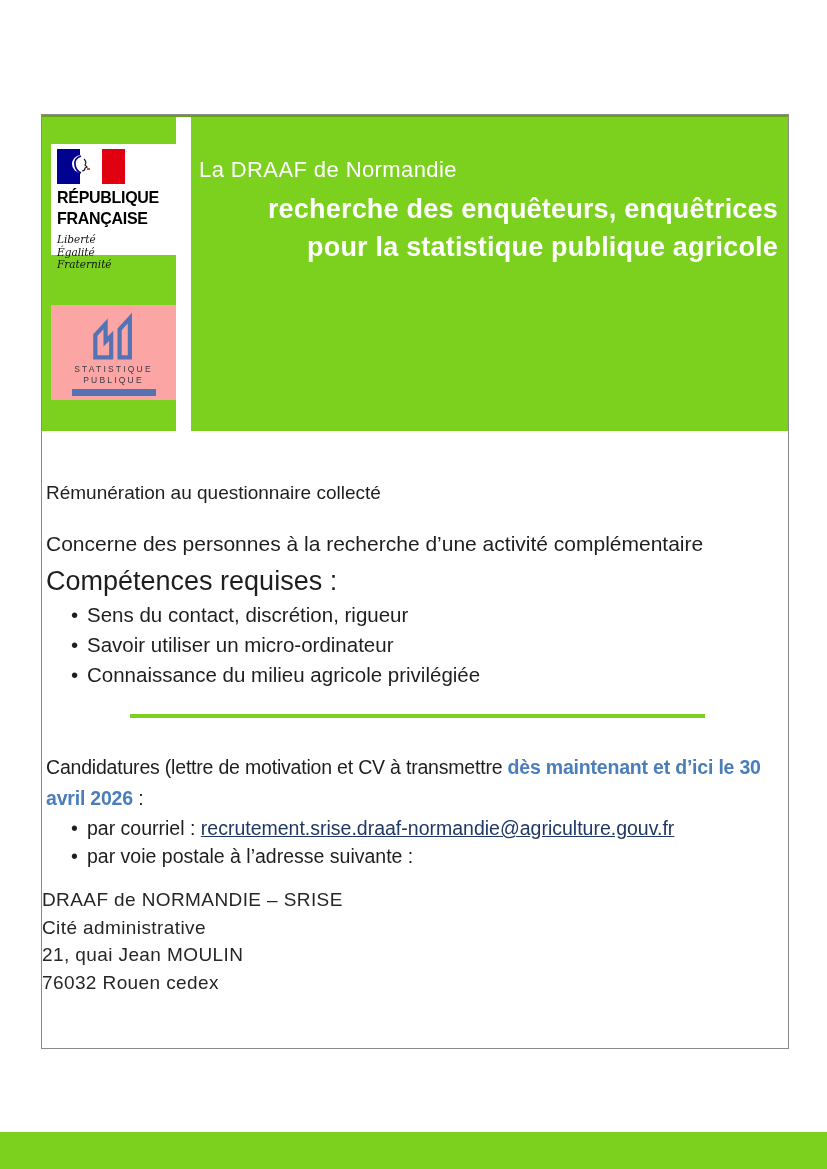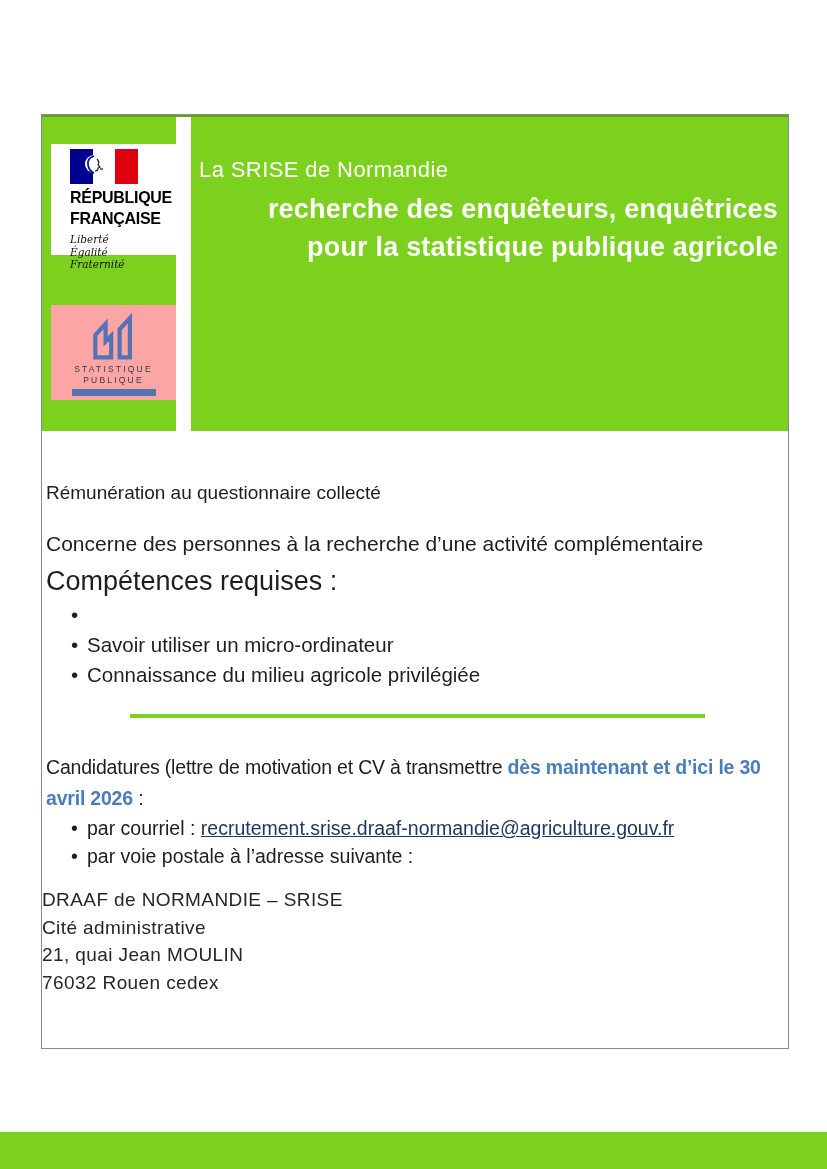--- a/index.html
+++ b/index.html
@@ -16,21 +16,21 @@
   .header { display:flex; height:316px; border-top:2px solid #61a513; }
   .header-left  { width:134px; background:#7cd11e; position:relative; }
   .header-gap   { width:15px;  background:#ffffff; }
   .header-right { flex:1; background:#7cd11e; color:#ffffff; padding:40px 10px 0 8px; }
   .kicker { font-size:22px; font-weight:400; letter-spacing:.4px; margin-bottom:7px; }
   .title-bold { font-size:27px; font-weight:700; line-height:38px; letter-spacing:.2px;text-align:right; }
 
   
   .rf-logo {
     position:absolute; left:9px; top:27px; width:125px; height:111px;
-    background:#ffffff; padding:5px 19px;
+    background:#ffffff; padding:5px 6px;
   }
   .rf-name { font-size:16px; font-weight:700; color:#000; line-height:18.5px;
              letter-spacing:-0.3px; transform:scaleY(1.08); transform-origin:top left; }
   .rf-motto { margin-top:8px; font-family:"DejaVu Serif", serif; font-style:italic;
               font-size:10.5px; line-height:12.5px; color:#101010; }
 
   
   .sp-logo {
     position:absolute; left:9px; top:188px; width:125px; height:95px;
     background:#fca5a5; text-align:center; padding-top:5px;
@@ -95,36 +95,37 @@
         <div class="sp-text">
           <div>STATISTIQUE</div>
           <div>PUBLIQUE</div>
         </div>
         <div class="sp-bar"></div>
       </div>
 
     </div>
     <div class="header-gap"></div>
     <div class="header-right">
-      <div class="kicker">La SRISE de Normandie</div>
+      <div class="kicker">La DRAAF de Normandie</div>
       <div class="title-bold">
         <div>recherche des enquêteurs, enquêtrices</div>
         <div>pour la statistique publique agricole</div>
       </div>
     </div>
   </div>
 
   <div class="content">
     <p class="p-lead">Rémunération au questionnaire collecté</p>
     <p class="p-two">Concerne des personnes à la recherche d’une activité complémentaire</p>
     <p class="p-head">Compétences requises :</p>
 
     <ul class="skills">
       <li>
         <span class="bullet">•</span>
+        <span>Sens du contact, discrétion, rigueur</span>
       </li>
       <li>
         <span class="bullet">•</span>
         <span>Savoir utiliser un micro-ordinateur</span>
       </li>
       <li>
         <span class="bullet">•</span>
         <span>Connaissance du milieu agricole privilégiée</span>
       </li>
     </ul>

